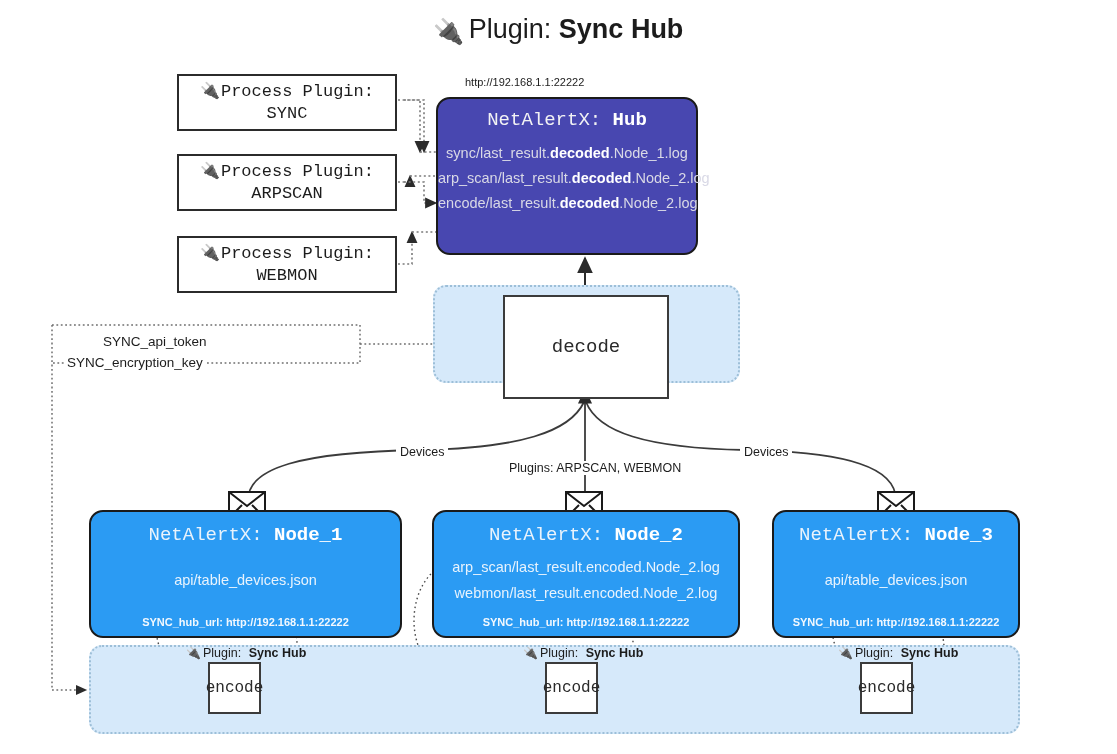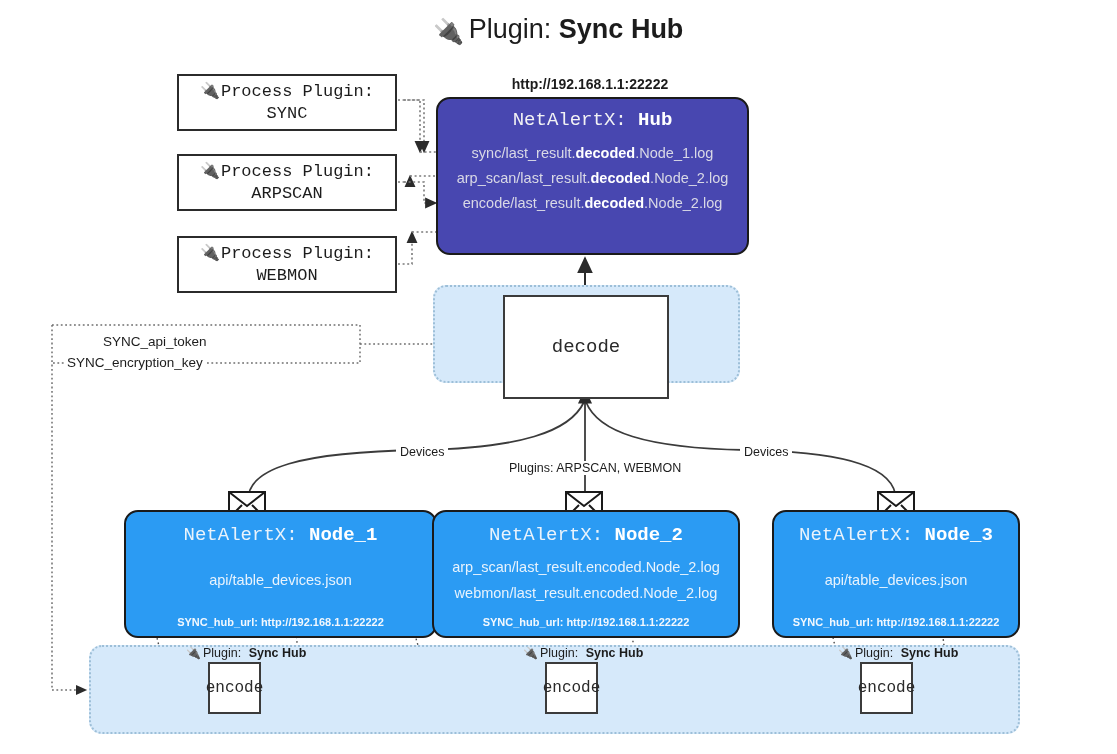--- a/index.html
+++ b/index.html
@@ -31,25 +31,25 @@
     font-size:17px;color:#1c1c1c;
     display:flex;flex-direction:column;align-items:center;justify-content:center;
     line-height:1.28;
   }
   .procbox .ln1{display:flex;align-items:center;gap:1px;white-space:nowrap;}
   .procbox .ln1 .plug{font-family:"DejaVu Sans",sans-serif;font-size:16px;}
   .procbox .ln2{white-space:nowrap;}
 
   
   #hub-url{
-    left:465px;top:76px;width:250px;text-align:center;
-    font-size:14px;font-weight:bold;color:#1c1c1c;white-space:nowrap;
+    left:465px;top:76px;width:250px;
+    font-size:11px;font-weight:normal;color:#1c1c1c;white-space:nowrap;
   }
   #hub{
-    left:436px;top:97px;width:313px;height:158px;
+    left:436px;top:97px;width:262px;height:158px;
     border:2px solid #1a1a1a;border-radius:14px;
     background:#4847B0;
     display:flex;flex-direction:column;align-items:center;
     padding-top:10px;
   }
   #hub .hub-title{
     font-family:"Liberation Mono","DejaVu Sans Mono",monospace;
     font-size:19px;color:#f2f2f4;white-space:nowrap;margin-bottom:10px;
   }
   #hub .hub-title b{color:#ffffff;}
@@ -105,21 +105,21 @@
   }
   .nodebox .node-title b{color:#ffffff;}
   .nodebox .node-lines{
     flex:1;display:flex;flex-direction:column;align-items:center;justify-content:center;
     width:100%;
   }
   .nodeline{font-size:14.5px;color:#e8f3fd;white-space:nowrap;line-height:1.78;}
   .nodebox .node-foot{
     font-size:11px;font-weight:bold;color:#f2f8fe;white-space:nowrap;margin-bottom:8px;
   }
-  #node1{left:89px;top:510px;width:313px;margin-left:35px;}
+  #node1{left:89px;top:510px;width:313px;}
   #node2{left:432px;top:510px;width:308px;}
   #node3{left:772px;top:510px;width:248px;gap:12px;}
 
   
   #encode-band{
     left:89px;top:645px;width:931px;height:89px;
     background:#d6e9fa;border:2px dotted #9dbfd8;border-radius:13px;
   }
   .encode-cap{
     font-size:12.5px;color:#1c1c1c;white-space:nowrap;display:flex;align-items:center;gap:2px;

